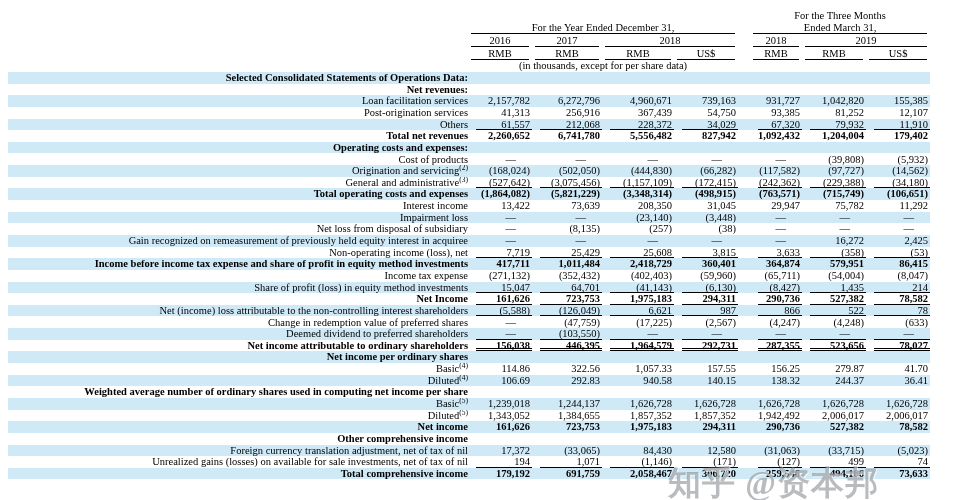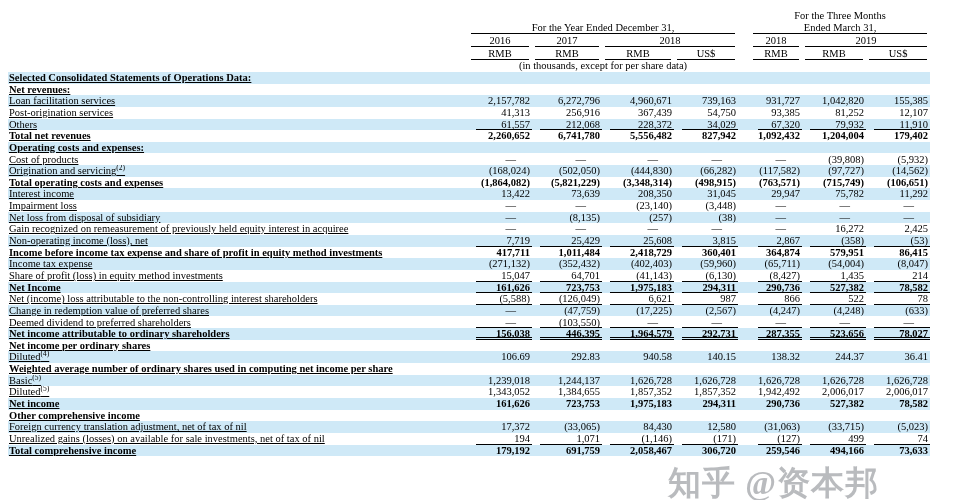--- a/index.html
+++ b/index.html
@@ -23,21 +23,21 @@
   thead tr.units-row th { height:12px; }
   .hrule {
     background-image:linear-gradient(#000,#000);
     background-repeat:no-repeat;
     background-size:calc(100% - 6px) 1px;
     background-position:center bottom;
   }
   tbody tr { height:11.65px; }
   tbody tr:nth-child(odd) { background:#cfe9f7; }
   tbody td { line-height:11.6px; vertical-align:bottom; }
-  td.lbl { text-align:left; padding-left:1px;text-decoration:underline; }
+  td.lbl { text-align:right; padding-left:1px; }
   tr.indent td.lbl { }
   tr.bold td { font-weight:bold; }
   td.num { text-align:right; padding-right:2px; }
   td.num.dash { padding-right:16px; }
   td.num.r1 {
     background-image:linear-gradient(#000,#000);
     background-repeat:no-repeat;
     background-size:calc(100% - 8px) 1px;
     background-position:right bottom;
   }
@@ -203,20 +203,31 @@
         <td class="lbl">Origination and servicing<sup>(2)</sup></td>
         <td class="num">(168,024)</td>
         <td class="num">(502,050)</td>
         <td class="num">(444,830)</td>
         <td class="num">(66,282)</td>
         <td></td>
         <td class="num">(117,582)</td>
         <td class="num">(97,727)</td>
         <td class="num">(14,562)</td>
       </tr>
+      <tr class="indent">
+        <td class="lbl">General and administrative<sup>(3)</sup></td>
+        <td class="num r1">(527,642)</td>
+        <td class="num r1">(3,075,456)</td>
+        <td class="num r1">(1,157,109)</td>
+        <td class="num r1">(172,415)</td>
+        <td></td>
+        <td class="num r1">(242,362)</td>
+        <td class="num r1">(229,388)</td>
+        <td class="num r1">(34,180)</td>
+      </tr>
       <tr class="bold">
         <td class="lbl">Total operating costs and expenses</td>
         <td class="num">(1,864,082)</td>
         <td class="num">(5,821,229)</td>
         <td class="num">(3,348,314)</td>
         <td class="num">(498,915)</td>
         <td></td>
         <td class="num">(763,571)</td>
         <td class="num">(715,749)</td>
         <td class="num">(106,651)</td>
@@ -265,21 +276,21 @@
         <td class="num">16,272</td>
         <td class="num">2,425</td>
       </tr>
       <tr class="indent">
         <td class="lbl">Non-operating income (loss), net</td>
         <td class="num r1">7,719</td>
         <td class="num r1">25,429</td>
         <td class="num r1">25,608</td>
         <td class="num r1">3,815</td>
         <td></td>
-        <td class="num r1">2,867</td>
+        <td class="num r1">3,633</td>
         <td class="num r1">(358)</td>
         <td class="num r1">(53)</td>
       </tr>
       <tr class="bold">
         <td class="lbl">Income before income tax expense and share of profit in equity method investments</td>
         <td class="num">417,711</td>
         <td class="num">1,011,484</td>
         <td class="num">2,418,729</td>
         <td class="num">360,401</td>
         <td></td>
@@ -367,20 +378,31 @@
       <tr class="bold">
         <td class="lbl">Net income per ordinary shares</td>
         <td class="num"></td>
         <td class="num"></td>
         <td class="num"></td>
         <td class="num"></td>
         <td></td>
         <td class="num"></td>
         <td class="num"></td>
         <td class="num"></td>
+      </tr>
+      <tr class="indent">
+        <td class="lbl">Basic<sup>(4)</sup></td>
+        <td class="num">114.86</td>
+        <td class="num">322.56</td>
+        <td class="num">1,057.33</td>
+        <td class="num">157.55</td>
+        <td></td>
+        <td class="num">156.25</td>
+        <td class="num">279.87</td>
+        <td class="num">41.70</td>
       </tr>
       <tr class="indent">
         <td class="lbl">Diluted<sup>(4)</sup></td>
         <td class="num">106.69</td>
         <td class="num">292.83</td>
         <td class="num">940.58</td>
         <td class="num">140.15</td>
         <td></td>
         <td class="num">138.32</td>
         <td class="num">244.37</td>

